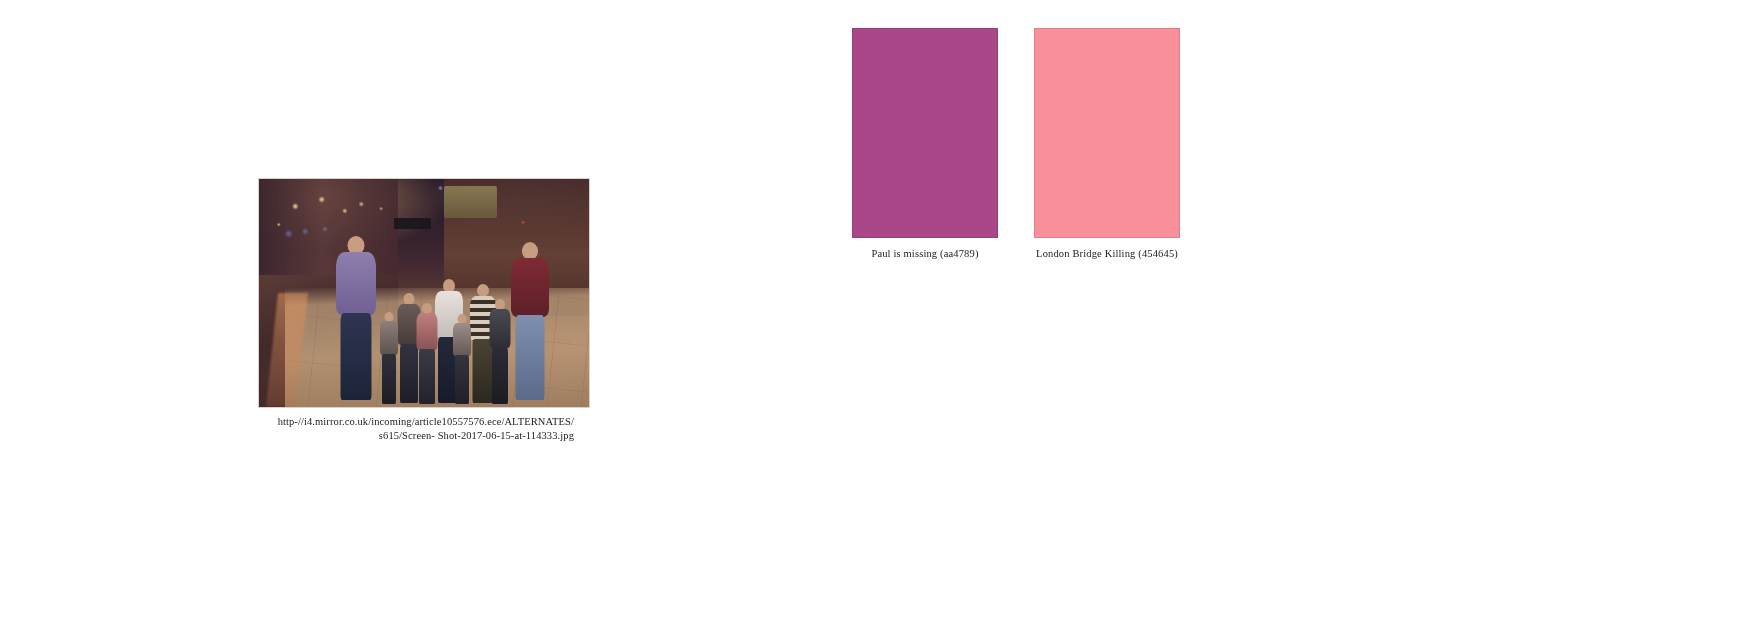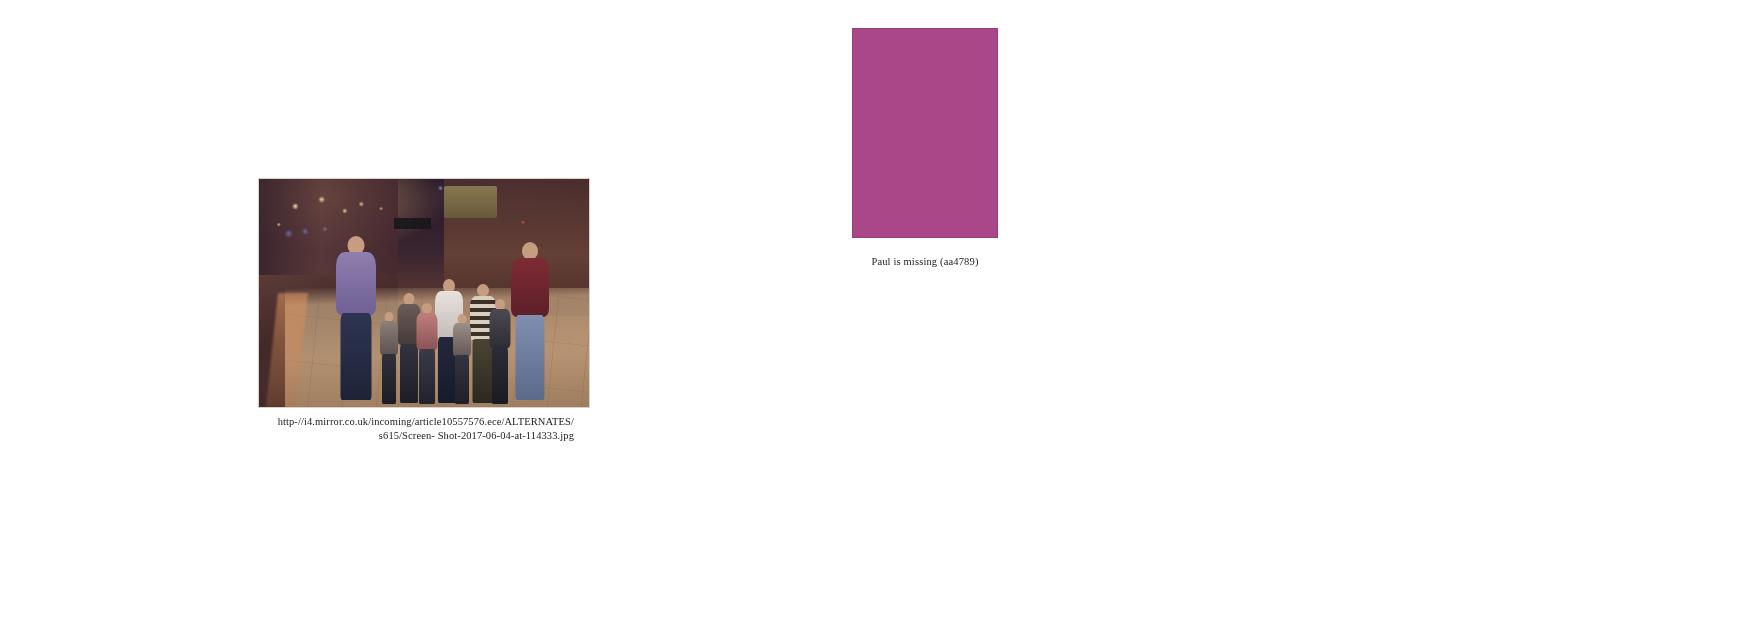--- a/index.html
+++ b/index.html
@@ -145,21 +145,21 @@
     display: flex;
     flex-direction: column;
     align-items: center;
   }
   .swatch-chip {
     width: 146px;
     height: 210px;
     border: 1px solid rgba(0,0,0,0.10);
   }
   .swatch-label {
-    margin-top: 17px;
+    margin-top: 9px;
     font-size: 10.5px;
     line-height: 1.3;
     text-align: left;
     white-space: nowrap;
     color: #1c1c1c;
     letter-spacing: .15px;
   }
 </style>
 </head>
 <body style="background: rgb(255, 255, 255); color: rgb(28, 28, 28);">
@@ -220,29 +220,33 @@
     </div>
     <div class="fig" style="left:57%; width:9%; height:43%;">
       <div class="head" style="top:5%;  width:9px; height:10px;"></div>
       <div class="torso" style="top:14%; width:18px; height:34%; background:linear-gradient(180deg,#9c8e88,#645855);"></div>
       <div class="legs" style="top:47%; width:14px; height:50%; background:linear-gradient(180deg,#33343e,#1e1f27);"></div>
     </div>
   </div>
 
   <div id="source-caption">
     <span>http-//i4.mirror.co.uk/incoming/article10557576.ece/ALTERNATES/s615/Screen-</span>
-    <span>Shot-2017-06-04-at-114333.jpg</span>
+    <span>Shot-2017-06-15-at-114333.jpg</span>
   </div>
 </div>
 
 <div id="swatch-grid">
 
   <div class="swatch-cell">
     <div class="swatch-chip" style="background-color: rgb(170, 71, 137);"></div>
     <div class="swatch-label">Paul is missing  (aa4789)</div>
   </div>
 
+  <div class="swatch-cell">
+    <div class="swatch-chip" style="background-color: rgb(249, 143, 153);"></div>
+    <div class="swatch-label">London Bridge Killing (454645)</div>
+  </div>
 
 
 
 
 
 </div>
 
 </body></html>

